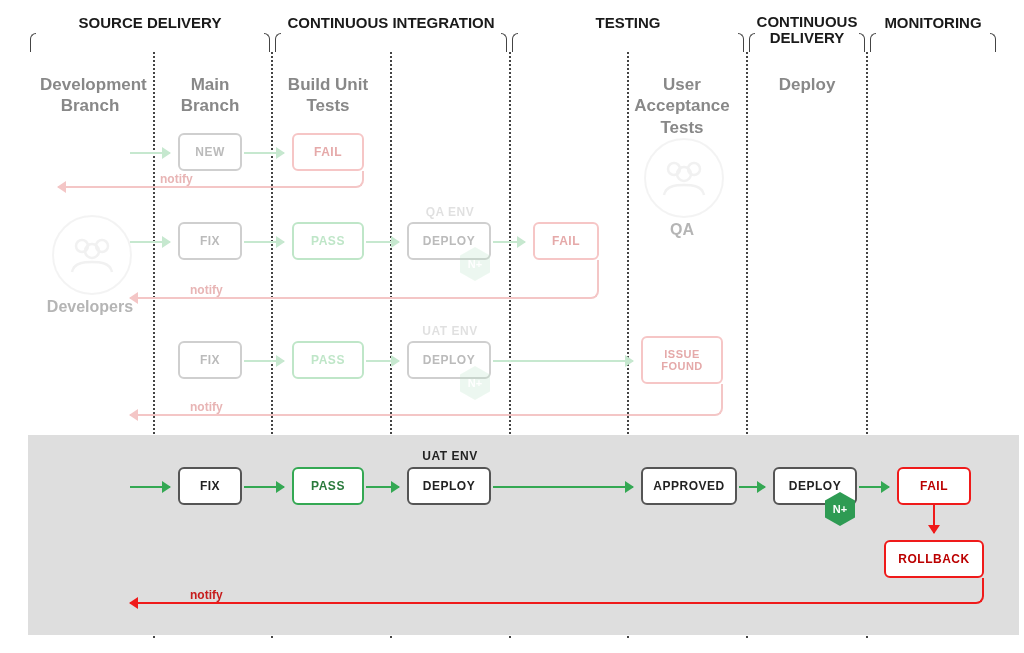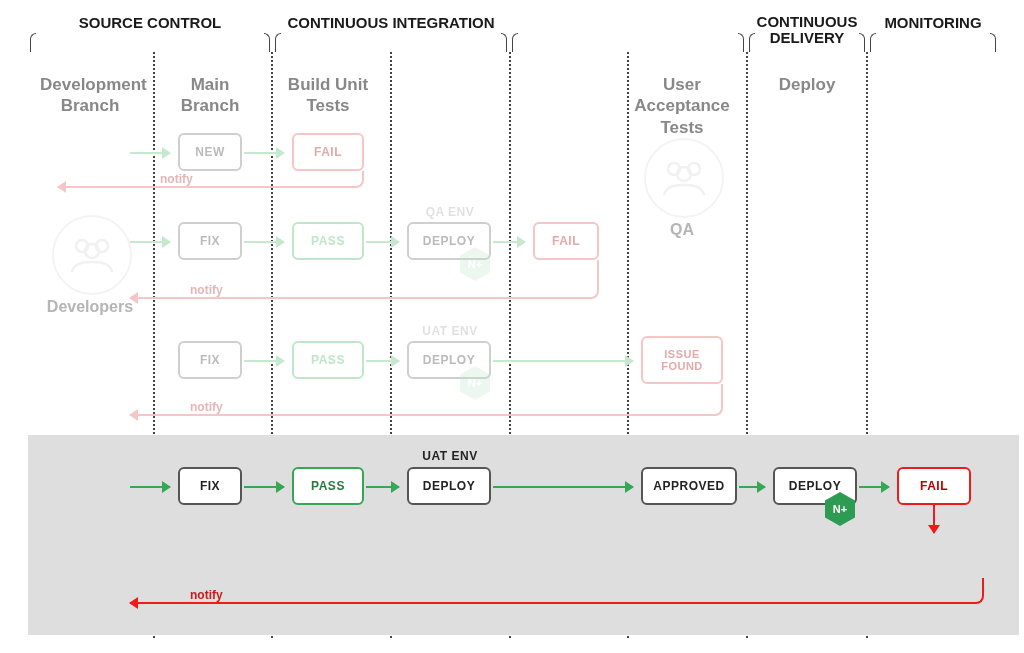--- a/index.html
+++ b/index.html
@@ -49,32 +49,33 @@
   .nginx{position:absolute;width:30px;height:34px}
   .nginx .hex{width:30px;height:34px;background:#2e9b53;clip-path:polygon(50% 0,100% 25%,100% 75%,50% 100%,0 75%,0 25%);display:flex;align-items:center;justify-content:center;color:#fff;font-weight:700;font-size:11px;font-family:Arial}
   .nginx.faded .hex{background:#b7e3c4}
   .curve{position:absolute;border:2px solid;border-top:none;border-left:none;border-bottom-right-radius:8px}
 </style>
 </head>
 <body>
 
 <div id="stage">
 
-  <div class="phase-label" style="left:30px;width:240px">SOURCE CONTROL</div>
+  <div class="phase-label" style="left:30px;width:240px">SOURCE DELIVERY</div>
   <div class="phase-bracket" style="left:30px;width:240px">
       <div class="bl"></div>
       <div class="br"></div>
     </div>
 
   <div class="phase-label" style="left:275px;width:232px">CONTINUOUS INTEGRATION</div>
   <div class="phase-bracket" style="left:275px;width:232px">
       <div class="bl"></div>
       <div class="br"></div>
     </div>
 
+  <div class="phase-label" style="left:512px;width:232px">TESTING</div>
   <div class="phase-bracket" style="left:512px;width:232px">
       <div class="bl"></div>
       <div class="br"></div>
     </div>
 
   <div class="phase-label" style="left:749px;width:116px;font-size:15px;line-height:1.05">CONTINUOUS<br>DELIVERY</div>
   <div class="phase-bracket" style="left:749px;width:116px">
       <div class="bl"></div>
       <div class="br"></div>
     </div>
@@ -174,17 +175,18 @@
   <div class="arrow green right" style="left:493px;top:486px;width:140px"></div>
   <div class="box gray" style="left:641px;top:467px;width:96px">APPROVED</div>
   <div class="arrow green right" style="left:739px;top:486px;width:26px"></div>
   <div class="box gray" style="left:773px;top:467px;width:84px">DEPLOY</div>
   <div class="nginx" style="left:825px;top:492px">
       <div class="hex">N+</div>
     </div>
   <div class="arrow green right" style="left:859px;top:486px;width:30px"></div>
   <div class="box red" style="left:897px;top:467px;width:74px">FAIL</div>
   <div class="vline red down" style="left:933px;top:505px;height:28px"></div>
+  <div class="box red" style="left:884px;top:540px;width:100px">ROLLBACK</div>
   <div class="curve" style="left:933px;top:578px;width:49px;height:24px;border-color:#ef1a1a"></div>
   <div class="arrow red left" style="left:130px;top:602px;width:805px"></div>
   <div class="notify-label red" style="left:190px;top:588px">notify</div>
 
 </div>
 
 </body></html>

